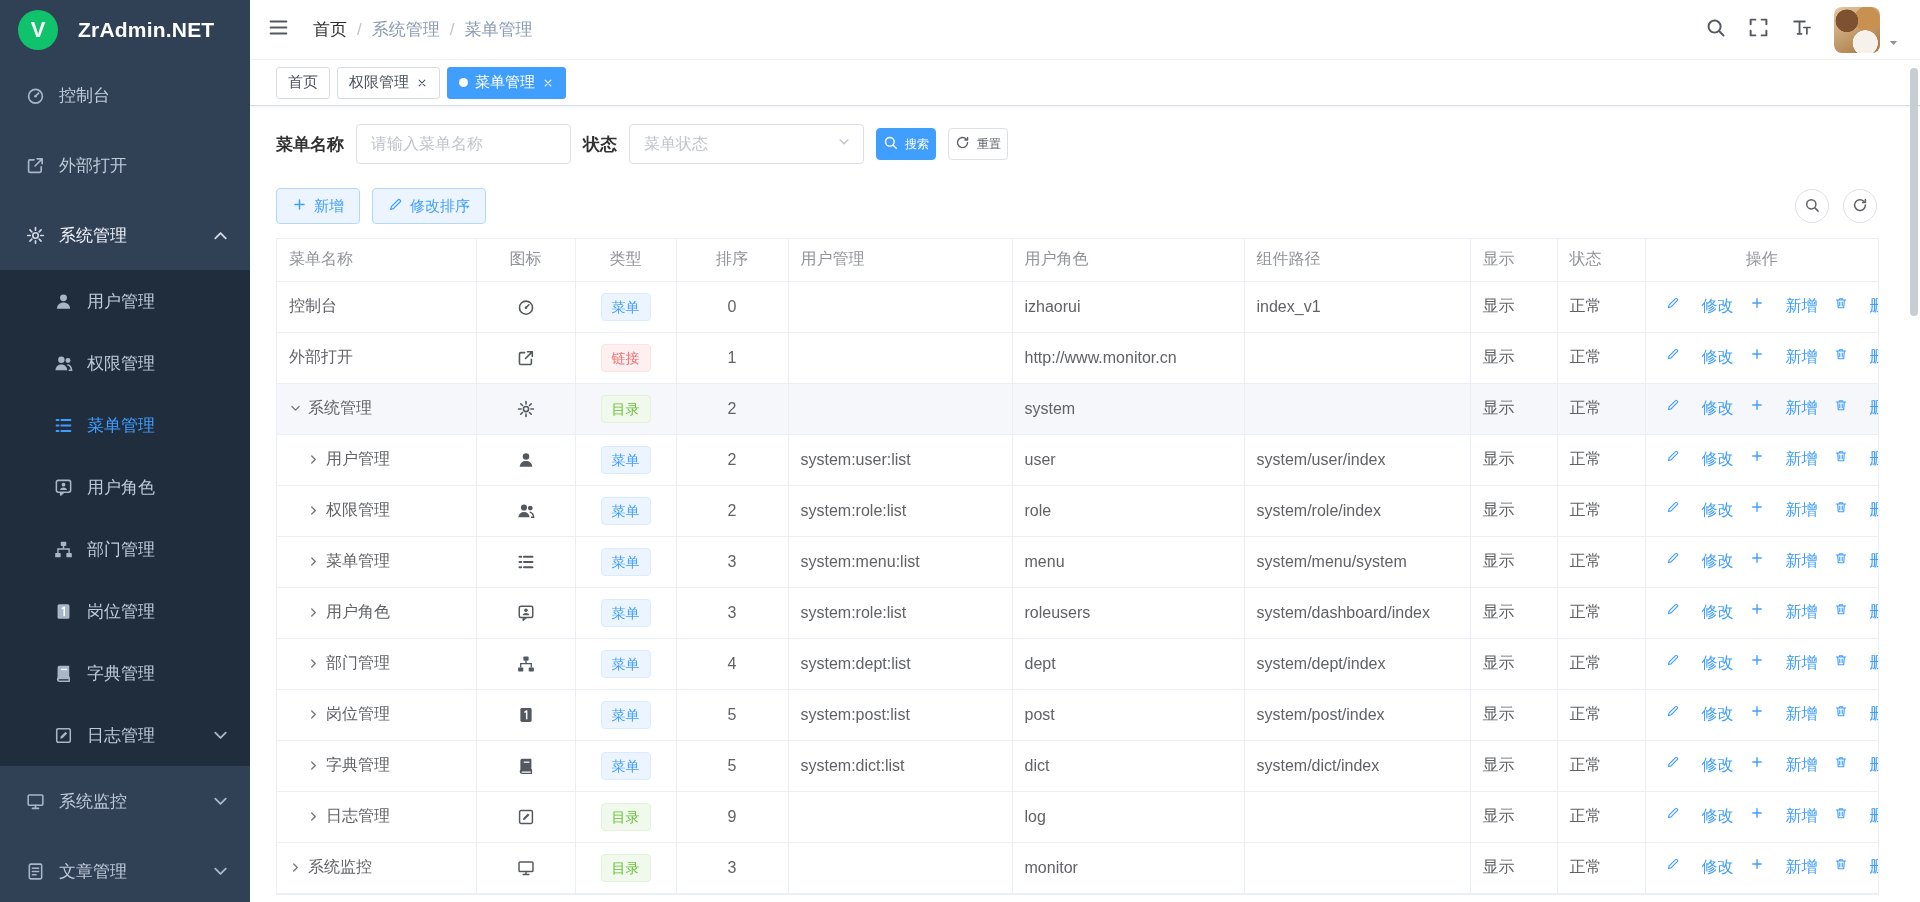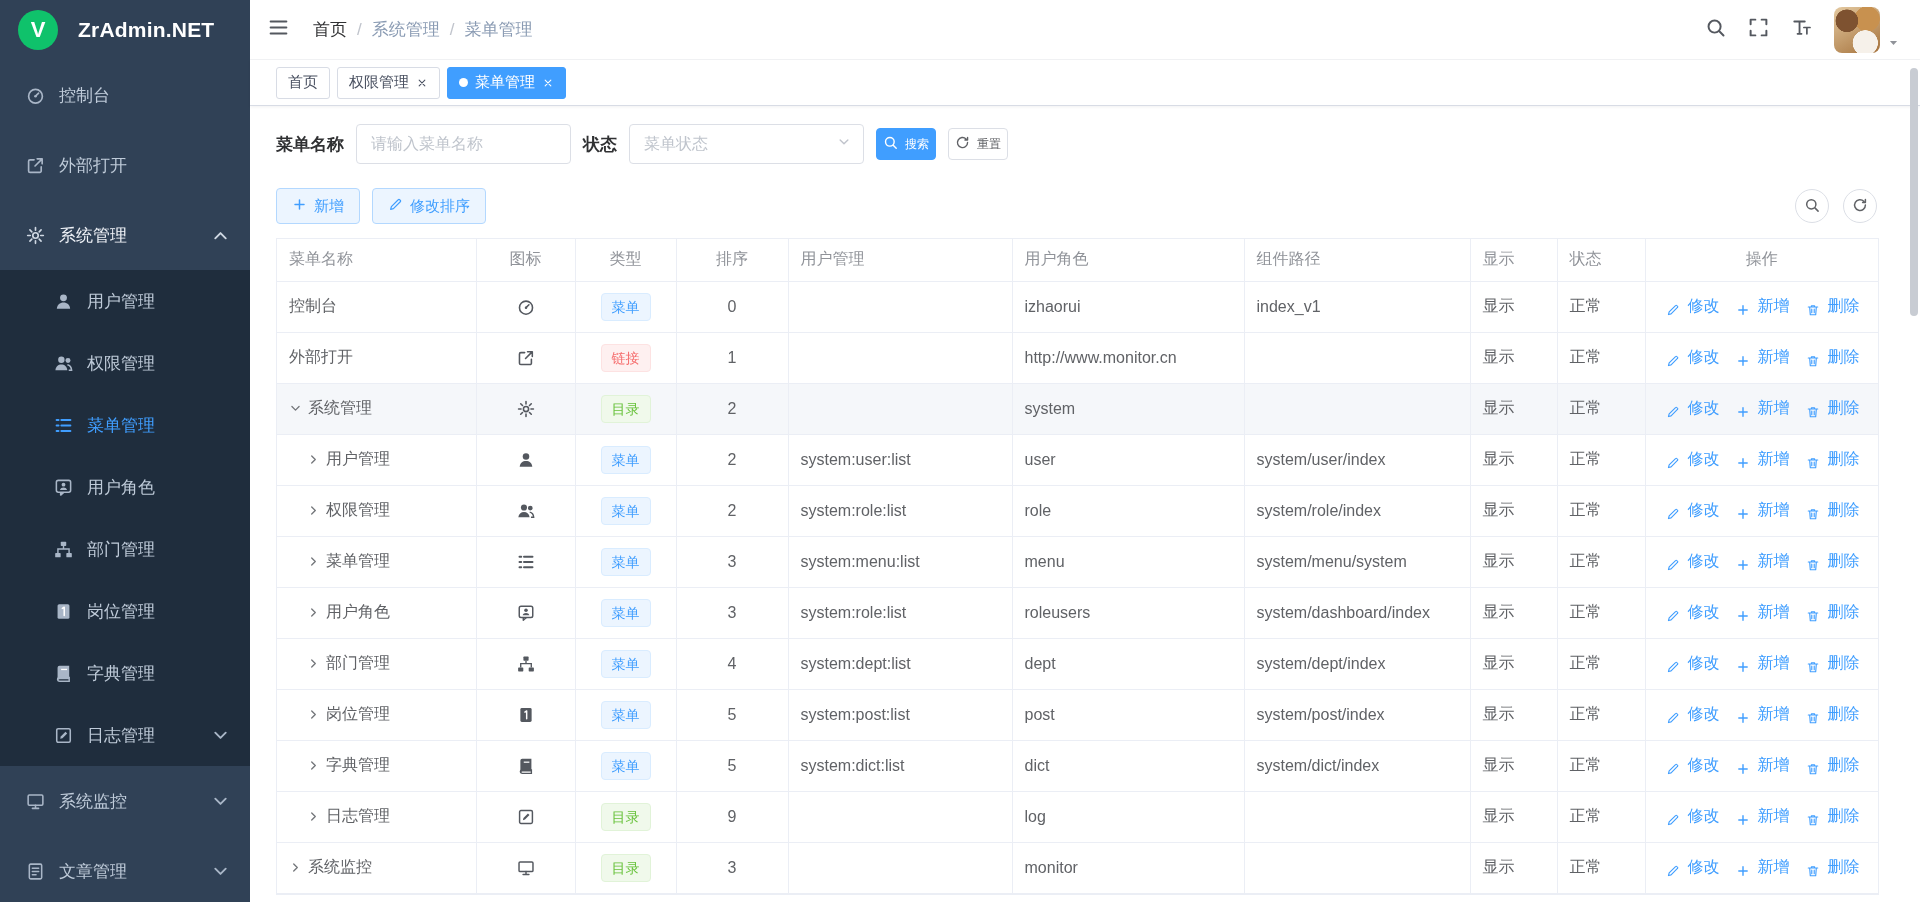--- a/index.html
+++ b/index.html
@@ -89,21 +89,21 @@
   .cell-flex{display:flex;align-items:center;gap:6px;}
   .tree-arrow{color:#73767a;cursor:pointer;}
   .tree-arrow svg{width:13px;height:13px;}
   .row-icon{color:#54585f;}
   .row-icon svg{width:18px;height:18px;}
   td .icon{display:inline-flex;vertical-align:middle;}
   .tag{display:inline-block;height:28px;line-height:26px;padding:0 10px;border:1px solid transparent;border-radius:4px;font-size:14px;}
   .tag-primary{background:#ecf5ff;border-color:#d9ecff;color:var(--primary);}
   .tag-danger{background:#fef0f0;border-color:#fde2e2;color:var(--danger);}
   .tag-success{background:#f0f9eb;border-color:#e1f3d8;color:var(--success);}
-  .op-link{display:inline-flex;align-items:flex-end;gap:8px;color:var(--primary);margin:0 8px;cursor:pointer;font-size:16px;vertical-align:middle;}
+  .op-link{display:inline-flex;align-items:flex-start;gap:22px;color:var(--primary);margin:0 8px;cursor:pointer;font-size:16px;vertical-align:middle;}
   .op-link .icon svg{width:14px;height:14px;}
 
   
   .v-scrollbar{position:absolute;top:62px;right:2px;width:8px;height:836px;}
   .v-thumb{width:8px;height:248px;background:#c8ccd3;border-radius:4px;margin-top:6px;}
 </style>
 </head>
 <body>
 
 <div class="app">

